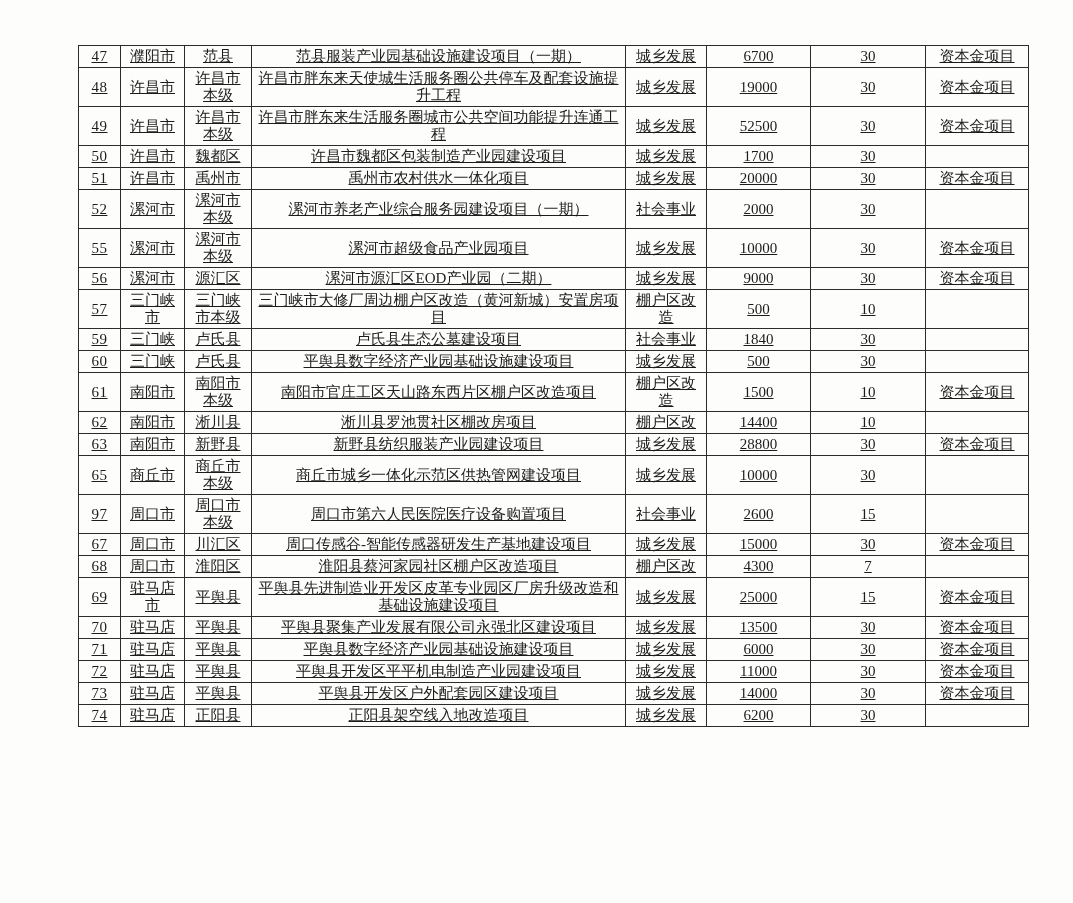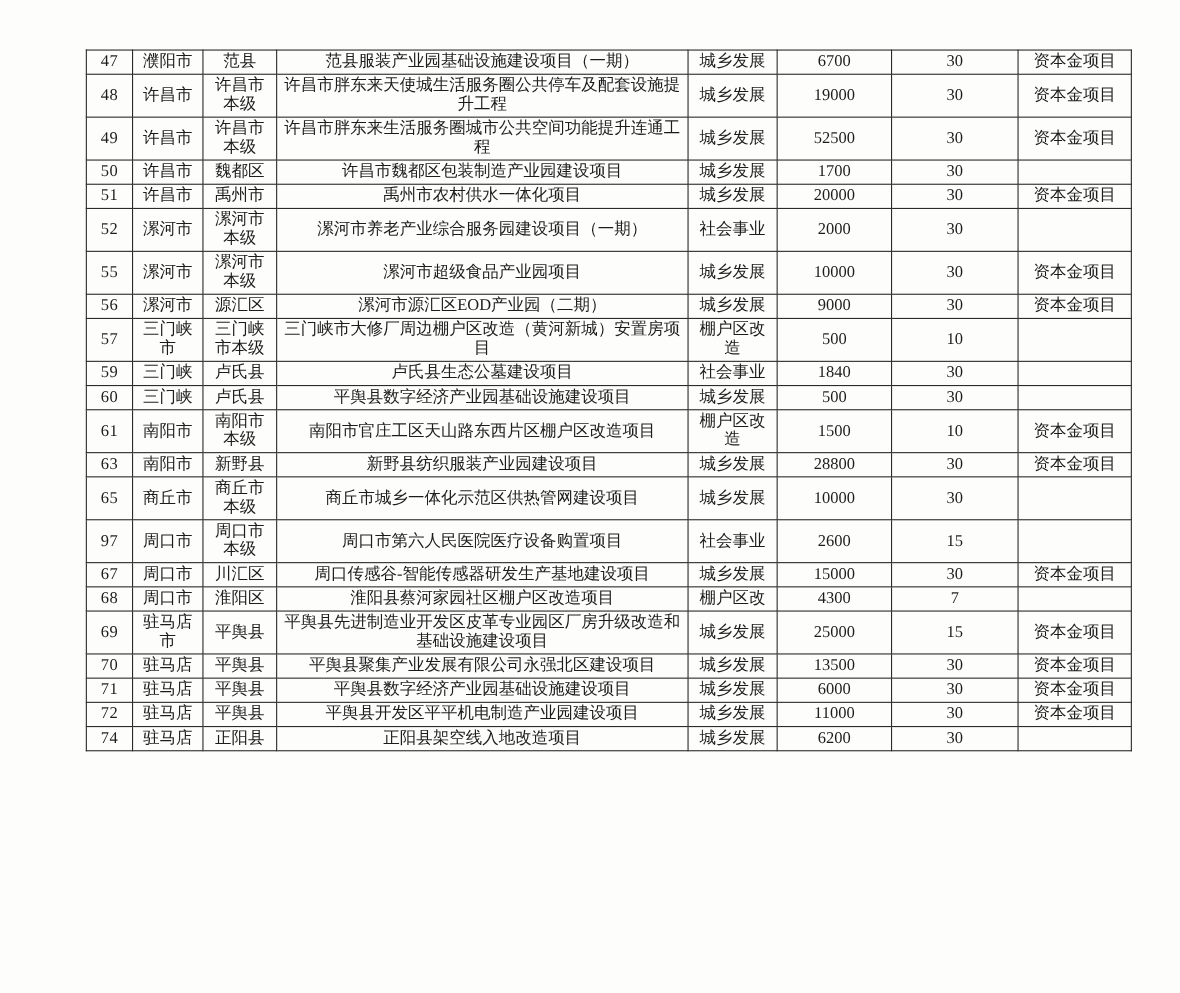--- a/index.html
+++ b/index.html
@@ -18,20 +18,21 @@
     background: #fdfdfc;
   }
   table.doc-table {
     position: absolute;
     left: 78px;
     top: 45px;
     width: 950px;
     border-collapse: collapse;
     table-layout: fixed;
     color: #1c1c1c;
+    text-decoration: underline;
   }
   table.doc-table td {
     border: 1.5px solid #2b2b2b;
     font-size: 15px;
     line-height: 17px;
     padding: 2px 3px;
     text-align: center;
     vertical-align: middle;
     white-space: pre-line;
     overflow: hidden;
@@ -182,20 +183,30 @@
           <td class="col-district">南阳市
 本级</td>
           <td class="col-project">南阳市官庄工区天山路东西片区棚户区改造项目</td>
           <td class="col-category">棚户区改
 造</td>
           <td class="col-amount">1500</td>
           <td class="col-rate">10</td>
           <td class="col-note">资本金项目</td>
         </tr>
         <tr>
+          <td class="col-seq">62</td>
+          <td class="col-city">南阳市</td>
+          <td class="col-district">淅川县</td>
+          <td class="col-project">淅川县罗池贯社区棚改房项目</td>
+          <td class="col-category">棚户区改</td>
+          <td class="col-amount">14400</td>
+          <td class="col-rate">10</td>
+          <td class="col-note"></td>
+        </tr>
+        <tr>
           <td class="col-seq">63</td>
           <td class="col-city">南阳市</td>
           <td class="col-district">新野县</td>
           <td class="col-project">新野县纺织服装产业园建设项目</td>
           <td class="col-category">城乡发展</td>
           <td class="col-amount">28800</td>
           <td class="col-rate">30</td>
           <td class="col-note">资本金项目</td>
         </tr>
         <tr>
@@ -276,20 +287,30 @@
           <td class="col-seq">72</td>
           <td class="col-city">驻马店</td>
           <td class="col-district">平舆县</td>
           <td class="col-project">平舆县开发区平平机电制造产业园建设项目</td>
           <td class="col-category">城乡发展</td>
           <td class="col-amount">11000</td>
           <td class="col-rate">30</td>
           <td class="col-note">资本金项目</td>
         </tr>
         <tr>
+          <td class="col-seq">73</td>
+          <td class="col-city">驻马店</td>
+          <td class="col-district">平舆县</td>
+          <td class="col-project">平舆县开发区户外配套园区建设项目</td>
+          <td class="col-category">城乡发展</td>
+          <td class="col-amount">14000</td>
+          <td class="col-rate">30</td>
+          <td class="col-note">资本金项目</td>
+        </tr>
+        <tr>
           <td class="col-seq">74</td>
           <td class="col-city">驻马店</td>
           <td class="col-district">正阳县</td>
           <td class="col-project">正阳县架空线入地改造项目</td>
           <td class="col-category">城乡发展</td>
           <td class="col-amount">6200</td>
           <td class="col-rate">30</td>
           <td class="col-note"></td>
         </tr>
       </tbody>

